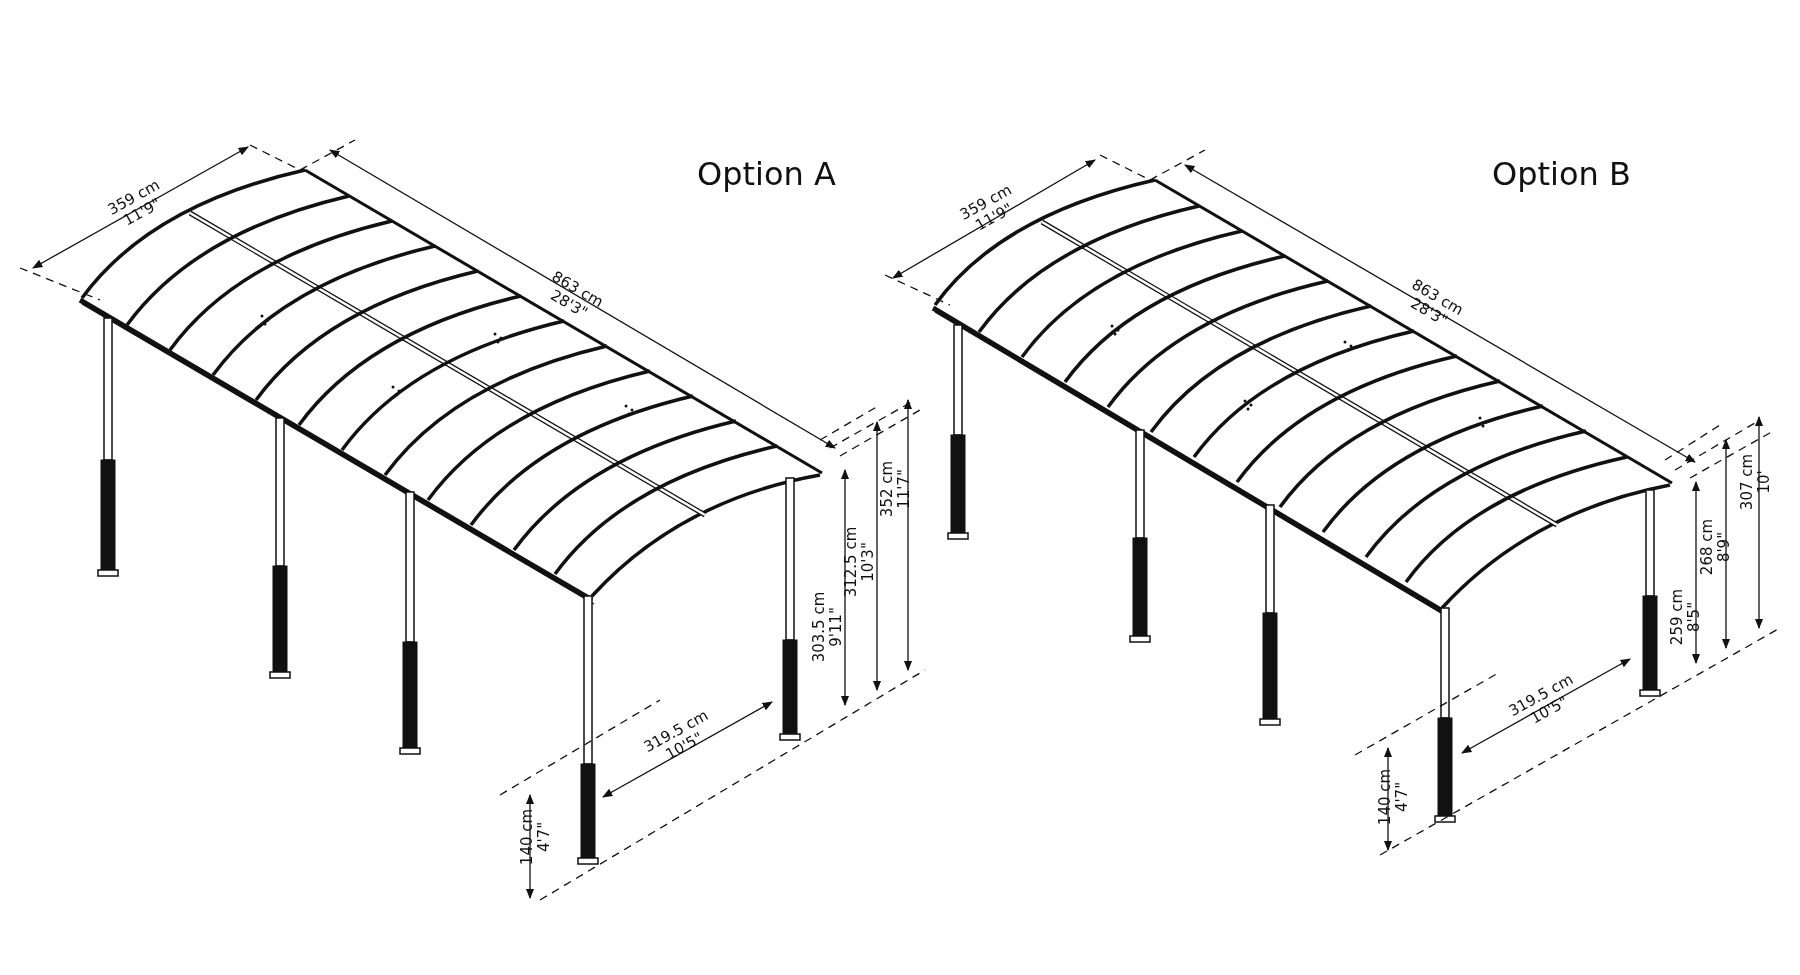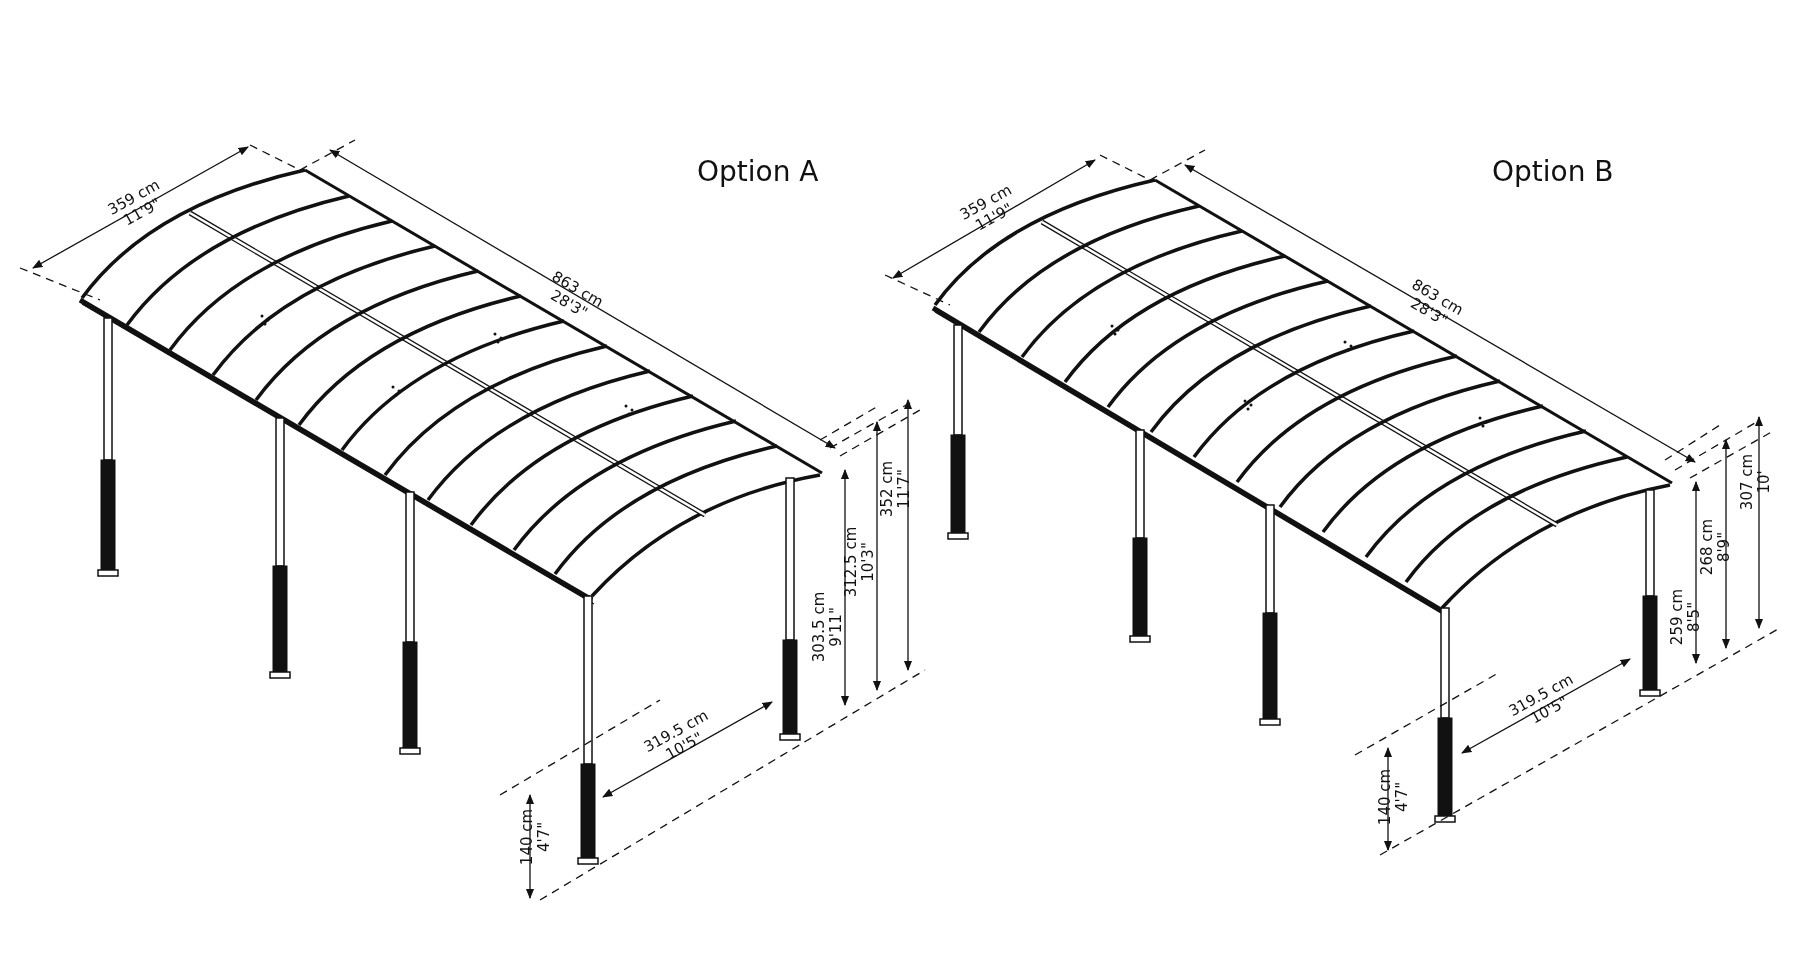--- a/index.html
+++ b/index.html
@@ -1,19 +1,19 @@
 <!DOCTYPE html>
 <html><head>
 <meta charset="utf-8">
 <style>
   html, body { margin:0; padding:0; background:#ffffff; }
   body { width:1800px; height:975px; position:relative; overflow:hidden;
          font-family:"DejaVu Sans", sans-serif; color:#111; }
   svg { position:absolute; left:0; top:0; }
-  .title { position:absolute; font-size:28px; color:#111; font-family:"DejaVu Sans", sans-serif; }
+  .title { position:absolute; font-size:32px; color:#111; font-family:"DejaVu Sans", sans-serif; }
   .dim { position:absolute; font-size:15px; line-height:17px; color:#111; text-align:center;
          white-space:nowrap; transform-origin:center center; font-family:"DejaVu Sans", sans-serif; }
   .dim span { display:block; }
 </style>
 </head>
 <body>
 
 <svg width="1800" height="975" viewBox="0 0 1800 975">
   <defs>
     <marker id="arr" viewBox="0 0 10 10" refX="9" refY="5" markerWidth="8" markerHeight="8" orient="auto-start-reverse">

